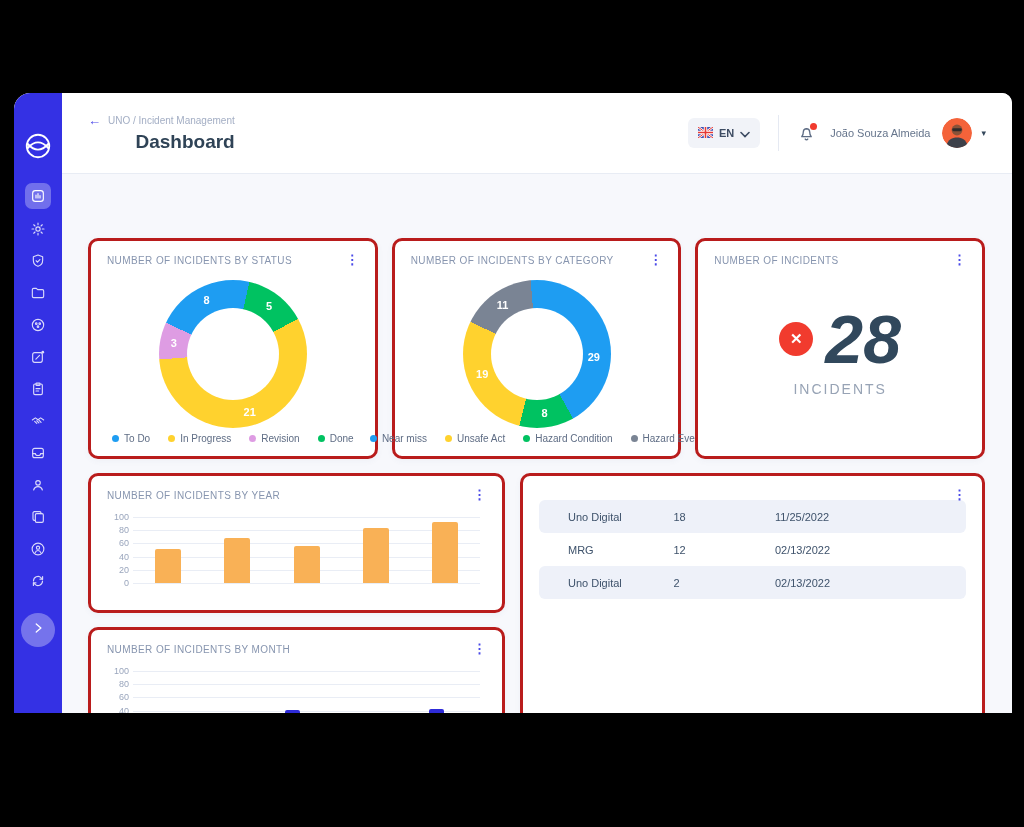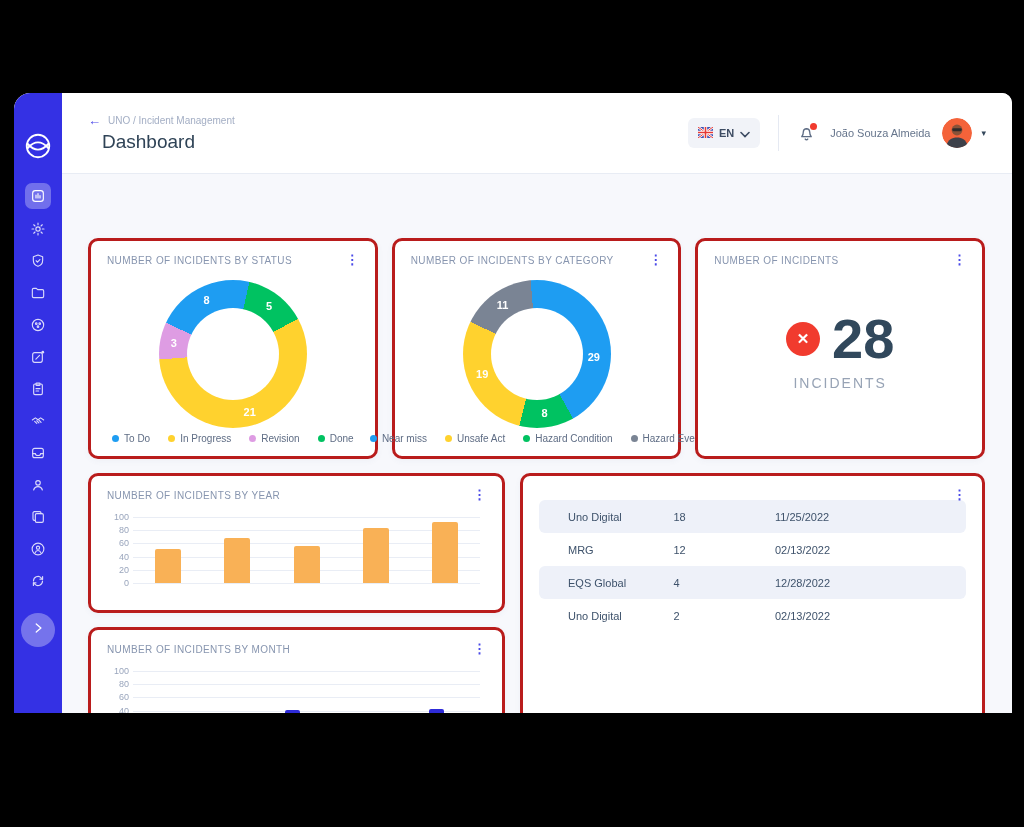--- a/index.html
+++ b/index.html
@@ -24,21 +24,21 @@
               display:flex;align-items:center;justify-content:center;cursor:pointer;}
   .expand-btn svg{width:14px;height:14px;stroke:#fff;stroke-width:2.2;fill:none;
                   stroke-linecap:round;stroke-linejoin:round;}
   
   .main{flex:1;min-width:0;display:flex;flex-direction:column;}
   .header{height:80px;background:#fff;border-bottom:1px solid #E8ECF4;flex:none;
           display:flex;align-items:center;padding:0 26px;}
   .crumb-block{display:flex;flex-direction:column;}
   .breadcrumb{display:flex;align-items:center;gap:7px;font-size:10px;color:#A3AEC4;}
   .back-arrow{color:#4C48E9;font-size:13px;line-height:1;cursor:pointer;}
-  .page-title{margin-top:4px;margin-left:14px;font-size:19px;font-weight:normal;color:#2F4356;}
+  .page-title{margin-top:4px;margin-left:14px;font-size:19px;font-weight:bold;color:#2F4356;text-align:right;}
   .header-right{margin-left:auto;display:flex;align-items:center;}
   .lang-pill{display:flex;align-items:center;gap:6px;background:#F1F3F8;border-radius:6px;
              padding:6px 10px;cursor:pointer;}
   .lang-pill .lang-label{font-size:11px;font-weight:bold;color:#3E4C63;}
   .hdr-divider{width:1px;height:36px;background:#E5E9F2;margin:0 18px;}
   .bell-wrap{position:relative;cursor:pointer;margin-right:14px;}
   .bell-wrap svg{display:block;}
   .bell-dot{position:absolute;top:-1px;right:-1px;width:7px;height:7px;border-radius:50%;background:#F13B2E;}
   .user-name{font-size:11px;color:#66758C;margin-right:12px;cursor:pointer;}
   .avatar{width:30px;height:30px;border-radius:50%;overflow:hidden;cursor:pointer;flex:none;}
@@ -62,21 +62,21 @@
              font-size:11px;font-weight:bold;}
   .legend{position:absolute;left:0;right:0;bottom:12px;display:flex;justify-content:center;gap:18px;}
   .legend-item{display:flex;align-items:center;font-size:10px;color:#5E6C84;white-space:nowrap;}
   .legend-item i{width:7px;height:7px;border-radius:50%;display:inline-block;margin-right:5px;}
   
   .summary-card{flex:1;display:flex;flex-direction:column;}
   .summary-body{flex:1;display:flex;flex-direction:column;align-items:center;justify-content:center;margin-top:-6px;}
   .summary-row{display:flex;align-items:center;gap:12px;}
   .err-badge{width:34px;height:34px;border-radius:50%;background:#F13B2E;color:#fff;
              display:flex;align-items:center;justify-content:center;font-size:15px;font-weight:bold;}
-  .big-num{font-size:56px;font-weight:bold;color:#31485C;line-height:1;}
+  .big-num{font-size:68px;font-weight:bold;color:#31485C;line-height:1;font-style:italic;}
   .summary-label{margin-top:8px;font-size:14px;letter-spacing:2px;color:#97A3B5;}
   
   .chart-card{width:100%;height:140px;}
   .month-card{height:160px;}
   .chart-body{position:relative;height:66px;margin:16px 6px 0 26px;}
   .gridline{position:absolute;left:0;right:0;height:1px;background:#E9EDF5;}
   .ytick{position:absolute;left:-26px;width:22px;text-align:right;font-size:9px;color:#9AA6BD;line-height:1;}
   .bar{position:absolute;bottom:0;border-radius:2px 2px 0 0;}
   .xlabels{display:flex;margin:6px 6px 0 26px;}
   .xlabels span{flex:1;text-align:center;font-size:10px;color:#7A8699;}
@@ -381,25 +381,20 @@
                 <span>Uno Digital</span>
                 <span>18</span>
                 <span>11/25/2022</span>
               </div>
               <div class="trow">
                 <span>MRG</span>
                 <span>12</span>
                 <span>02/13/2022</span>
               </div>
               <div class="trow">
-                <span>EQS Global</span>
-                <span>4</span>
-                <span>12/28/2022</span>
-              </div>
-              <div class="trow">
                 <span>Uno Digital</span>
                 <span>2</span>
                 <span>02/13/2022</span>
               </div>
             </div>
         </div>
       </div>
 
     </div>
   </div>

